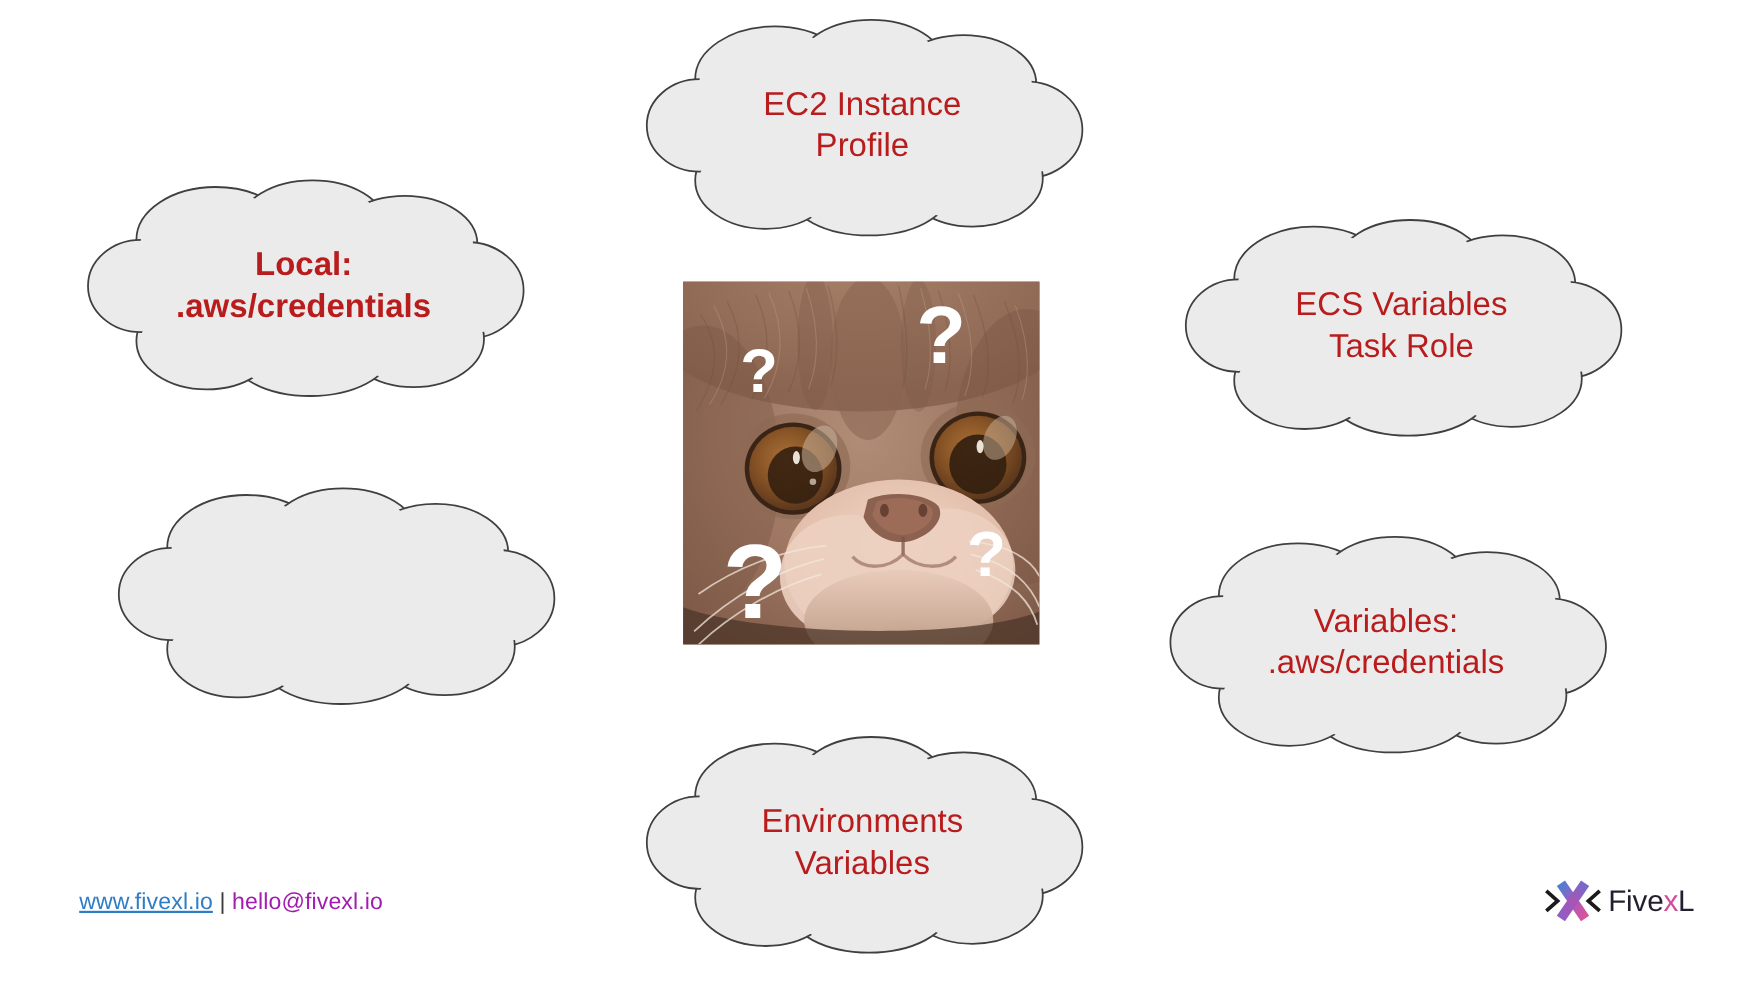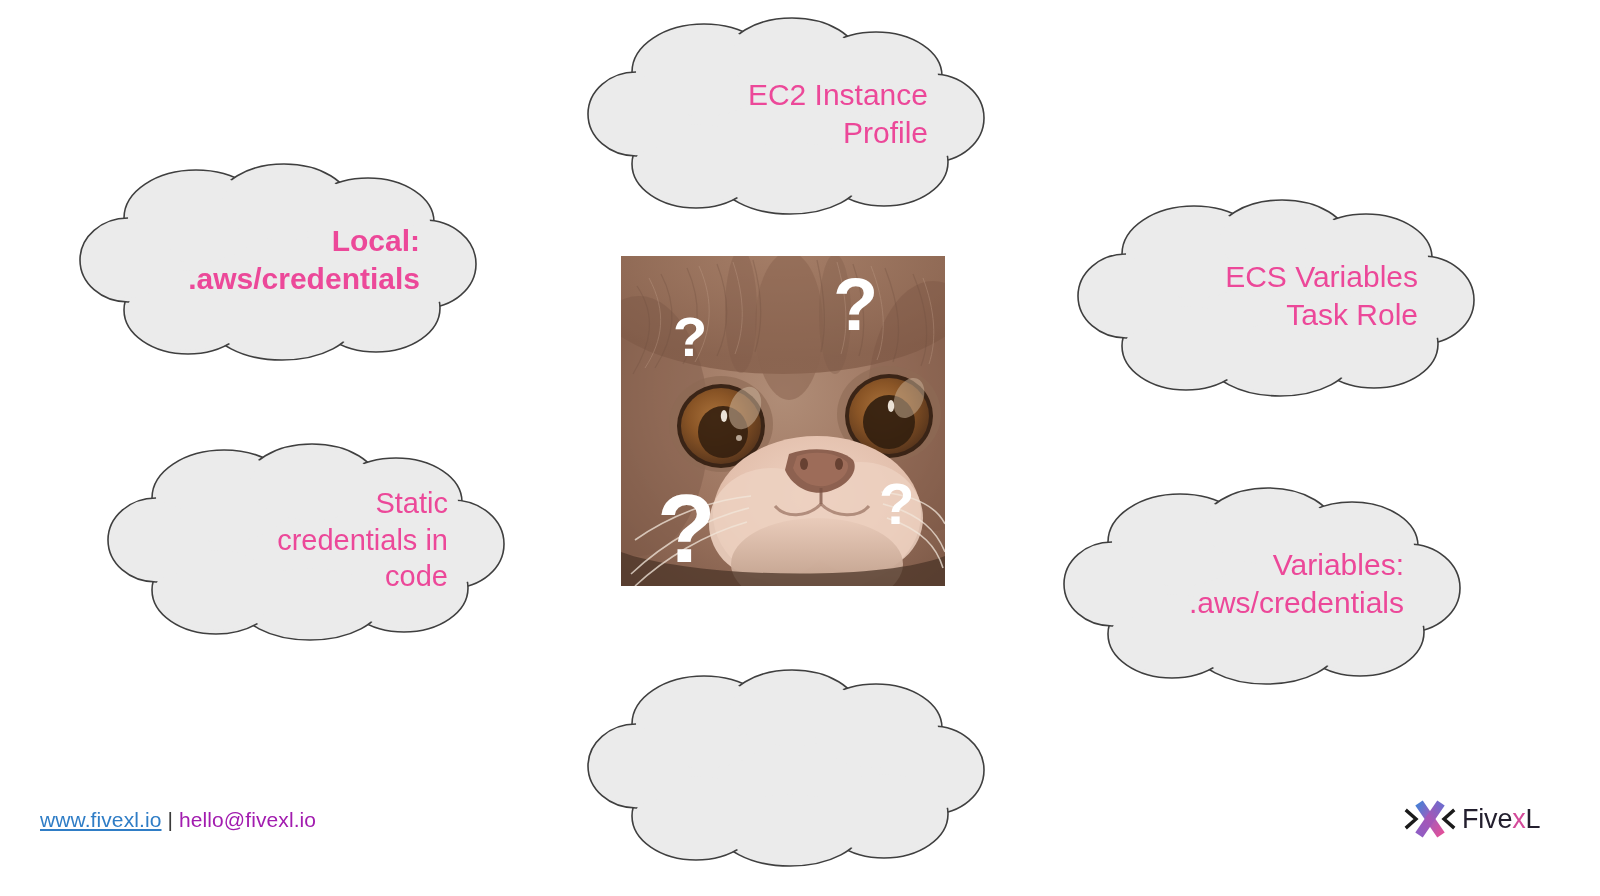--- a/index.html
+++ b/index.html
@@ -29,22 +29,22 @@
     width: 100%;
     height: 100%;
     overflow: visible;
   }
   .cloud-text {
     position: absolute;
     left: 0;
     right: 0;
     top: 50%;
     transform: translateY(-50%);
-    text-align: right;
-    color: #ec4899;
+    text-align: center;
+    color: #b91c1c;
     font-size: 30px;
     line-height: 1.26;
     white-space: pre-line;
     padding: 0 14%;
     z-index: 2;
     font-family: "Liberation Sans", sans-serif;
   }
 
   
   #cloud-local          { left: 76px;   top: 160px; width: 400px; height: 200px; font-weight: bold; }
@@ -74,20 +74,21 @@
     left: 40px;
     top: 808px;
     font-size: 21px;
     color: #1a1a1a;
     letter-spacing: 0.1px;
     white-space: nowrap;
   }
   #footer-text .site-link {
     color: #2f7dc6;
     text-decoration: underline;
+    margin-left: 32px;
   }
   #footer-text .sep { color: #3a3a3a; }
   #footer-text .email { color: #a21caf; }
 
   
   #brand-logo {
     position: absolute;
     left: 1404px;
     top: 792px;
     width: 156px;
@@ -218,23 +219,20 @@
         <ellipse cx="120" cy="58" rx="68" ry="44"></ellipse>
         <ellipse cx="208" cy="44" rx="62" ry="36"></ellipse>
         <ellipse cx="292" cy="62" rx="62" ry="40"></ellipse>
         <ellipse cx="348" cy="104" rx="48" ry="40"></ellipse>
         <ellipse cx="300" cy="148" rx="60" ry="40"></ellipse>
         <ellipse cx="206" cy="162" rx="68" ry="34"></ellipse>
         <ellipse cx="112" cy="150" rx="60" ry="40"></ellipse>
         <ellipse cx="52" cy="100" rx="44" ry="38"></ellipse>
       </g>
     </svg>
-    <div class="cloud-text">Static
-credentials in
-code</div>
   </div>
 
   <div class="cloud" id="cloud-container">
     <svg viewBox="0 0 400 200" preserveAspectRatio="none" aria-hidden="true">
       <g fill="#ebebeb" stroke="#3f3f3f" stroke-width="1.6">
         <ellipse cx="120" cy="58" rx="72" ry="48"></ellipse>
         <ellipse cx="208" cy="44" rx="66" ry="40"></ellipse>
         <ellipse cx="292" cy="62" rx="66" ry="44"></ellipse>
         <ellipse cx="348" cy="104" rx="52" ry="44"></ellipse>
         <ellipse cx="300" cy="148" rx="64" ry="44"></ellipse>
@@ -277,20 +275,22 @@
         <ellipse cx="120" cy="58" rx="68" ry="44"></ellipse>
         <ellipse cx="208" cy="44" rx="62" ry="36"></ellipse>
         <ellipse cx="292" cy="62" rx="62" ry="40"></ellipse>
         <ellipse cx="348" cy="104" rx="48" ry="40"></ellipse>
         <ellipse cx="300" cy="148" rx="60" ry="40"></ellipse>
         <ellipse cx="206" cy="162" rx="68" ry="34"></ellipse>
         <ellipse cx="112" cy="150" rx="60" ry="40"></ellipse>
         <ellipse cx="52" cy="100" rx="44" ry="38"></ellipse>
       </g>
     </svg>
+    <div class="cloud-text">Environments
+Variables</div>
   </div>
 
   <div id="cat-image">
     <svg viewBox="0 0 324 330" preserveAspectRatio="none" aria-hidden="true">
       <defs>
         <radialGradient id="headG" cx="50%" cy="42%" r="72%">
           <stop offset="0%" stop-color="#b08d77"></stop>
           <stop offset="55%" stop-color="#9d7560"></stop>
           <stop offset="100%" stop-color="#7e5a48"></stop>
         </radialGradient>

